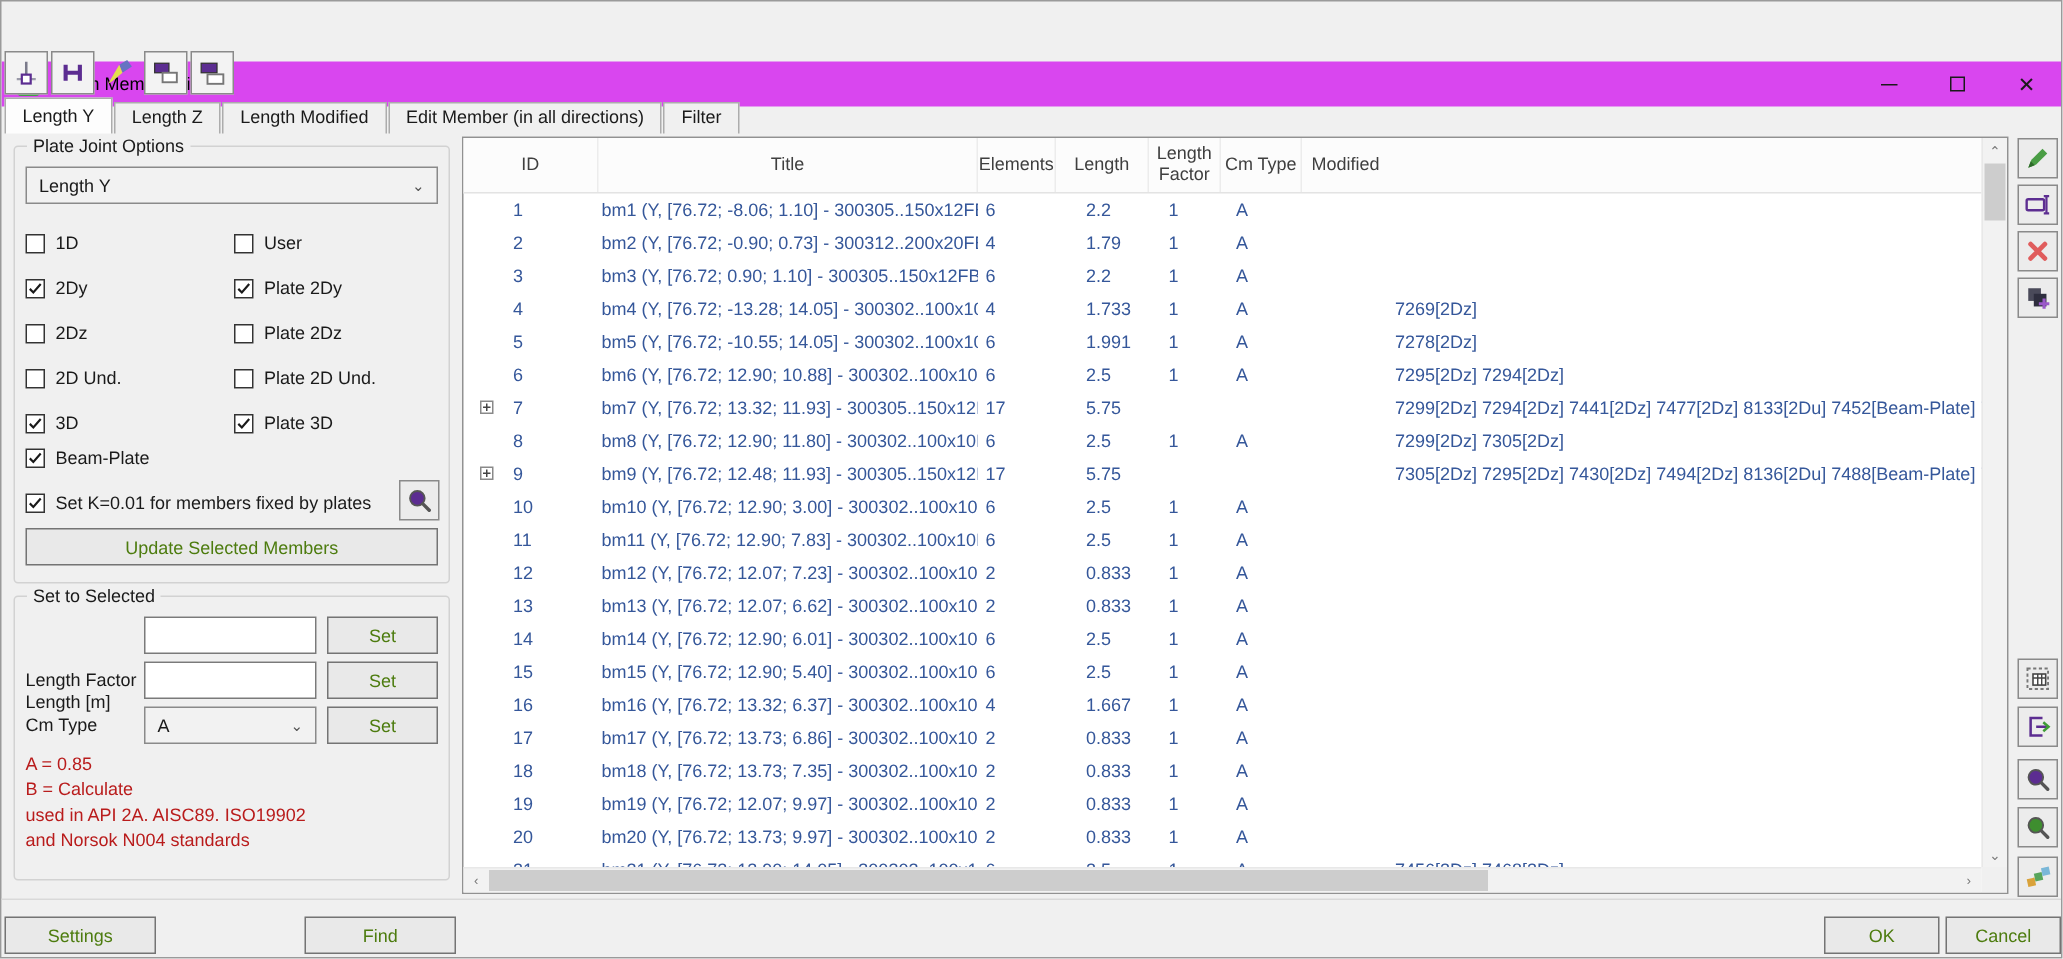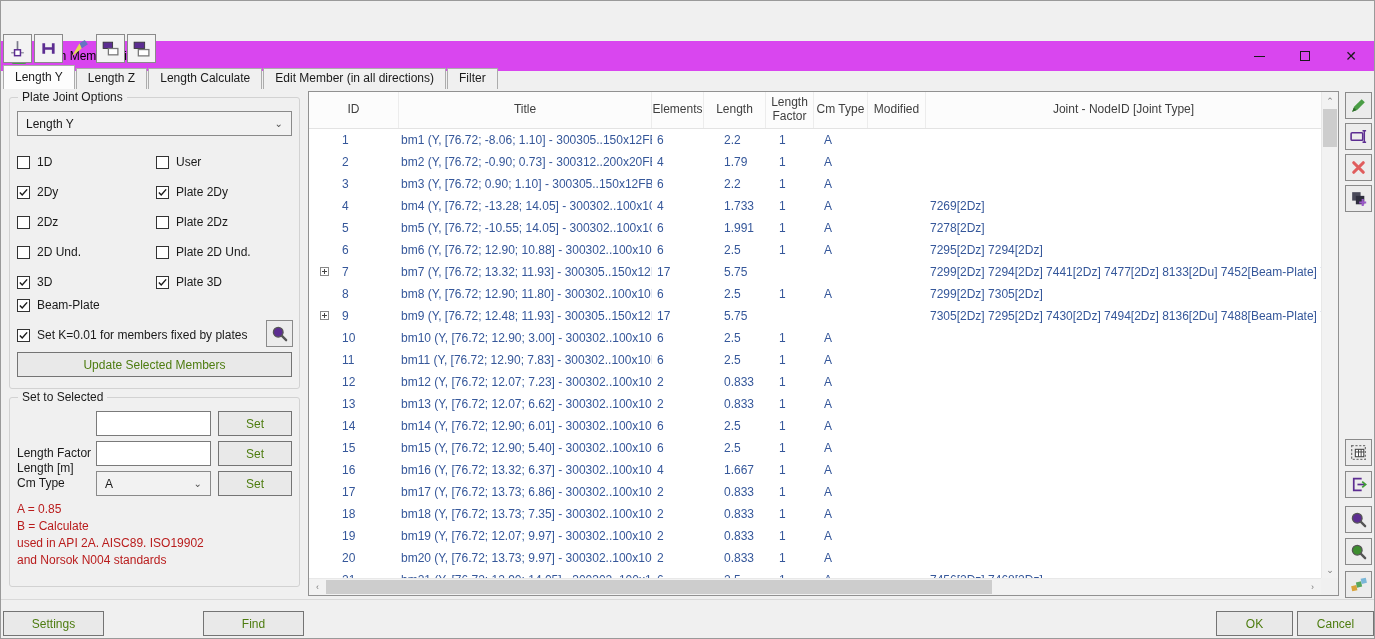--- a/index.html
+++ b/index.html
@@ -129,21 +129,21 @@
         <svg viewBox="0 0 18 18">
           <rect x="2" y="3" width="10" height="6" fill="#5C2D91" stroke="#333" stroke-width="0.8"></rect>
           <rect x="6" y="10" width="10" height="6" fill="#fff" stroke="#777" stroke-width="1.2"></rect>
         </svg>
       </div>
     </div>
 
   <div class="tabbar">
       <div class="tab active">Length Y</div>
       <div class="tab">Length Z</div>
-      <div class="tab">Length Calculate</div>
+      <div class="tab">Length Modified</div>
       <div class="tab">Edit Member (in all directions)</div>
       <div class="tab">Filter</div>
     </div>
 
   <div class="groupbox" style="left:8px; top:96px; width:291px; height:292px;">
     <span class="legend">Plate Joint Options</span>
   </div>
   <div class="combo" style="left:16px; top:110px; width:275px; height:25px;">
     <span>Length Y</span>
     <span class="chev">⌄</span>
@@ -260,21 +260,20 @@
 
   <div class="table">
     <div class="thead">
       <div class="th">ID</div>
       <div class="th">Title</div>
       <div class="th">Elements</div>
       <div class="th">Length</div>
       <div class="th">Length Factor</div>
       <div class="th">Cm Type</div>
       <div class="th">Modified</div>
-      <div class="th">Joint - NodeID [Joint Type]</div>
     </div>
     <div class="tbody">
         <div class="tr">
           <div class="td c-id">1</div>
           <div class="td c-title">bm1 (Y, [76.72; -8.06; 1.10] - 300305..150x12FE</div>
           <div class="td c-elem">6</div>
           <div class="td c-len">2.2</div>
           <div class="td c-factor">1</div>
           <div class="td c-cm">A</div>
           <div class="td c-mod"></div>

